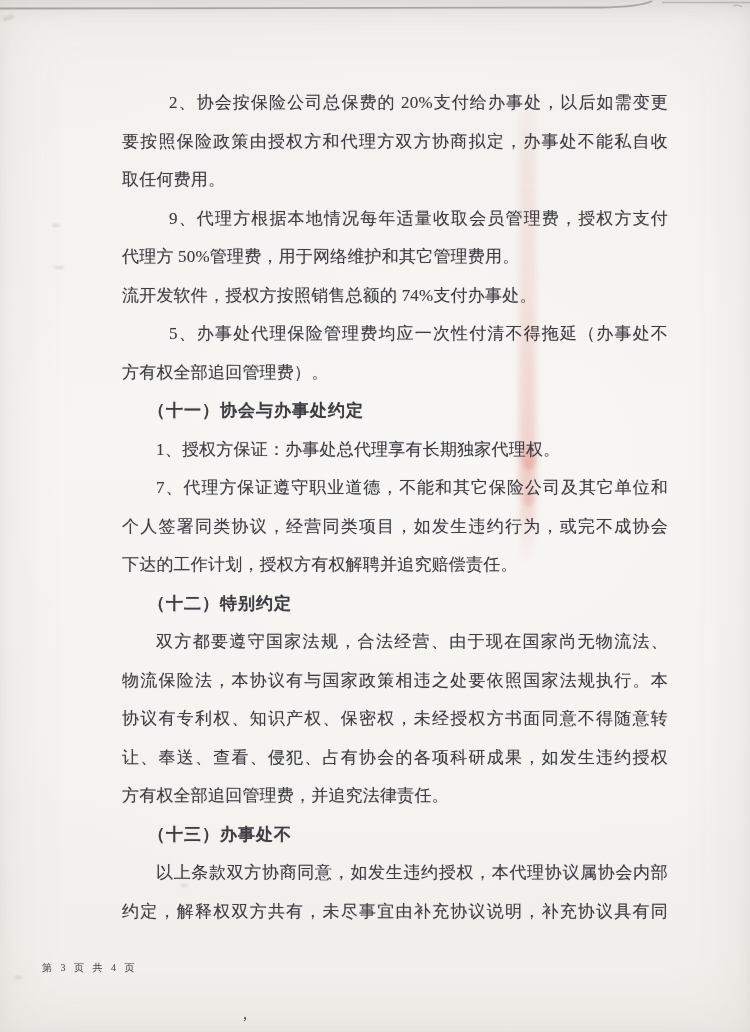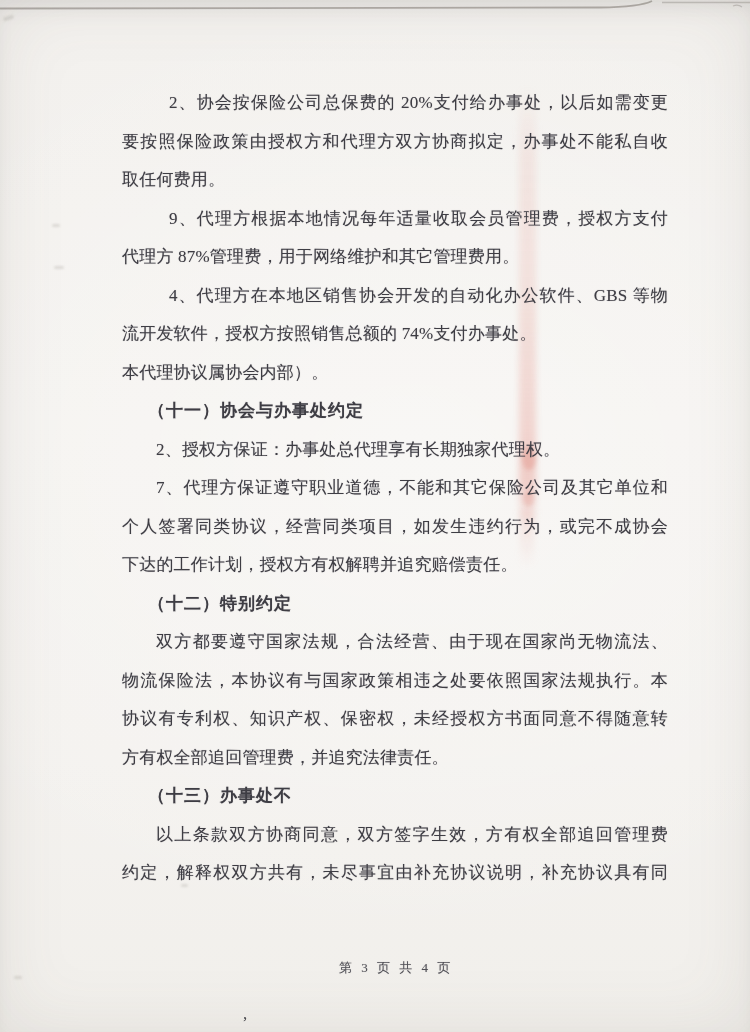--- a/index.html
+++ b/index.html
@@ -75,23 +75,22 @@
     letter-spacing: 0.2px;
   }
   .line.fill { white-space: normal; text-align: justify; text-align-last: justify; }
   .line.indent-item   { padding-left: 47px; }
   .line.indent-sub    { padding-left: 34px; }
   .line.indent-header { padding-left: 26px; font-weight: bold; letter-spacing: 1px; }
 
   .footer {
     position: absolute;
     left: 0; right: 0; top: 958px;
-    text-align: center;
     padding-left: 42px;
-    font-size: 13px;
+    font-size: 10px;
     line-height: 20px;
     letter-spacing: 3px;
     color: #504f56;
     text-shadow: 0 0 1px rgba(80,79,86,0.3);
   }
 
   .comma-mark {
     position: absolute;
     left: 243px; top: 1004px;
     font-size: 17px;
@@ -118,36 +117,37 @@
   <div class="smudge smudge-2"></div>
   <div class="smudge smudge-3"></div>
   <div class="smudge smudge-4"></div>
   <div class="smudge smudge-5"></div>
 
   <div class="text-column">
       <div class="line indent-item fill">2、协会按保险公司总保费的 20%支付给办事处，以后如需变更</div>
       <div class="line indent-none fill">要按照保险政策由授权方和代理方双方协商拟定，办事处不能私自收</div>
       <div class="line indent-none">取任何费用。</div>
       <div class="line indent-item fill">9、代理方根据本地情况每年适量收取会员管理费，授权方支付</div>
-      <div class="line indent-none">代理方 87%管理费，用于网络维护和其它管理费用。</div>
-      <div class="line indent-item fill">4、代理方在本地区销售协会开发的自动化办公软件、GBS 等物</div>
+      <div class="line indent-none">代理方 50%管理费，用于网络维护和其它管理费用。</div>
       <div class="line indent-none">流开发软件，授权方按照销售总额的 74%支付办事处。</div>
-      <div class="line indent-none">本代理协议属协会内部）。</div>
+      <div class="line indent-item fill">5、办事处代理保险管理费均应一次性付清不得拖延（办事处不</div>
+      <div class="line indent-none">方有权全部追回管理费）。</div>
       <div class="line indent-header">（十一）协会与办事处约定</div>
-      <div class="line indent-sub">2、授权方保证：办事处总代理享有长期独家代理权。</div>
+      <div class="line indent-sub">1、授权方保证：办事处总代理享有长期独家代理权。</div>
       <div class="line indent-sub fill">7、代理方保证遵守职业道德，不能和其它保险公司及其它单位和</div>
       <div class="line indent-none fill">个人签署同类协议，经营同类项目，如发生违约行为，或完不成协会</div>
       <div class="line indent-none">下达的工作计划，授权方有权解聘并追究赔偿责任。</div>
       <div class="line indent-header">（十二）特别约定</div>
       <div class="line indent-sub fill">双方都要遵守国家法规，合法经营、由于现在国家尚无物流法、</div>
       <div class="line indent-none fill">物流保险法，本协议有与国家政策相违之处要依照国家法规执行。本</div>
       <div class="line indent-none fill">协议有专利权、知识产权、保密权，未经授权方书面同意不得随意转</div>
+      <div class="line indent-none fill">让、奉送、查看、侵犯、占有协会的各项科研成果，如发生违约授权</div>
       <div class="line indent-none">方有权全部追回管理费，并追究法律责任。</div>
       <div class="line indent-header">（十三）办事处不</div>
-      <div class="line indent-sub fill">以上条款双方协商同意，双方签字生效，方有权全部追回管理费</div>
+      <div class="line indent-sub fill">以上条款双方协商同意，如发生违约授权，本代理协议属协会内部</div>
       <div class="line indent-none fill">约定，解释权双方共有，未尽事宜由补充协议说明，补充协议具有同</div>
     </div>
 
   <div class="footer">
     <span>第 3 页 共 4 页</span>
   </div>
 
   <div class="comma-mark">,</div>
 </div>
 

